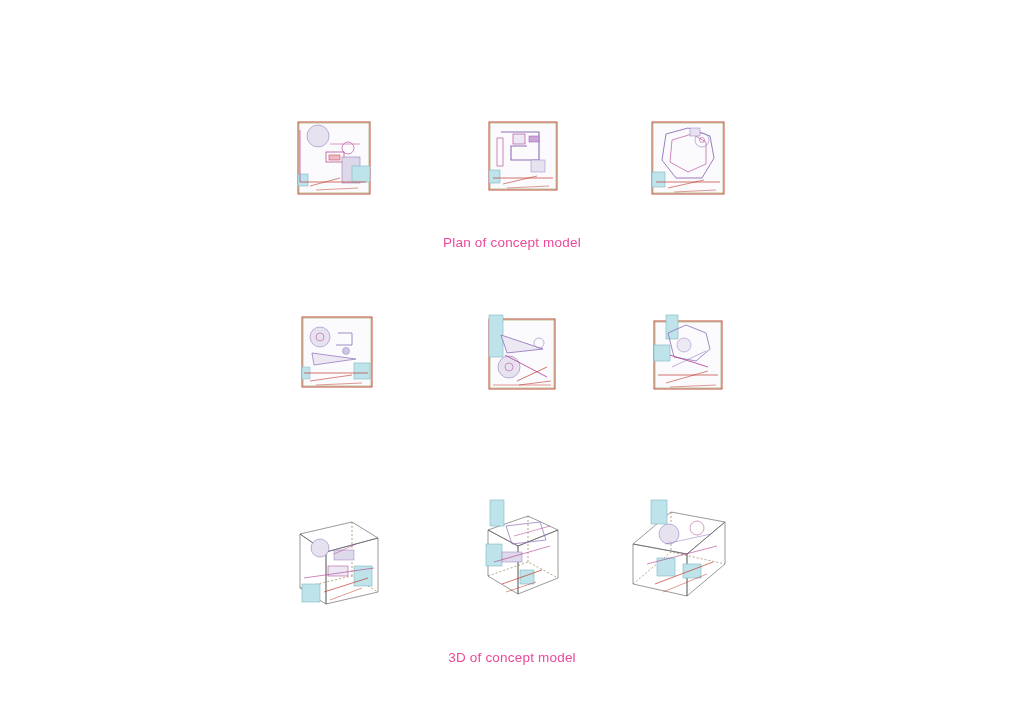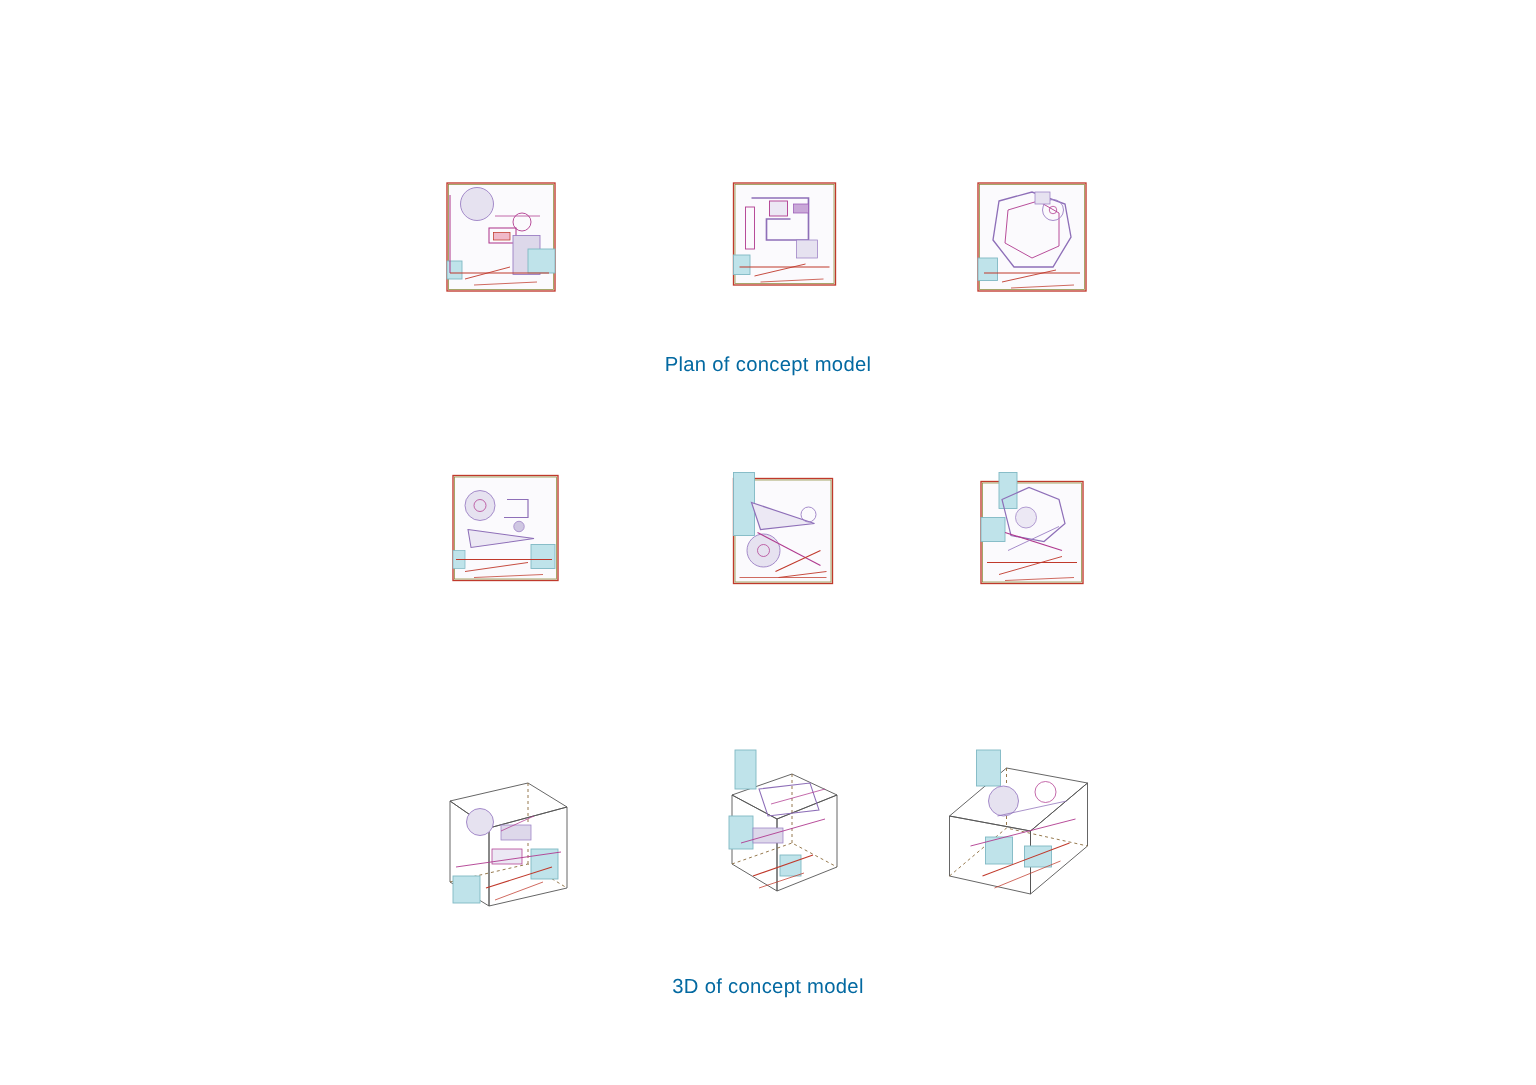--- a/index.html
+++ b/index.html
@@ -38,21 +38,21 @@
   .cell {
     position: absolute;
     top: 0;
   }
   .caption {
     position: absolute;
     width: 100%;
     text-align: center;
     font-size: 13.5px;
     font-family: "Liberation Sans", sans-serif;
-    color: #0369a1;
+    color: #ec4899;
     letter-spacing: 0.2px;
   }
   .caption-plan    { top: 115px; }
   .caption-section { top: 122px; }
   .caption-3d      { top: 150px; }
   .caption span { display: inline-block; }
 
   svg { display: block; overflow: visible; }
 </style>
 </head>

